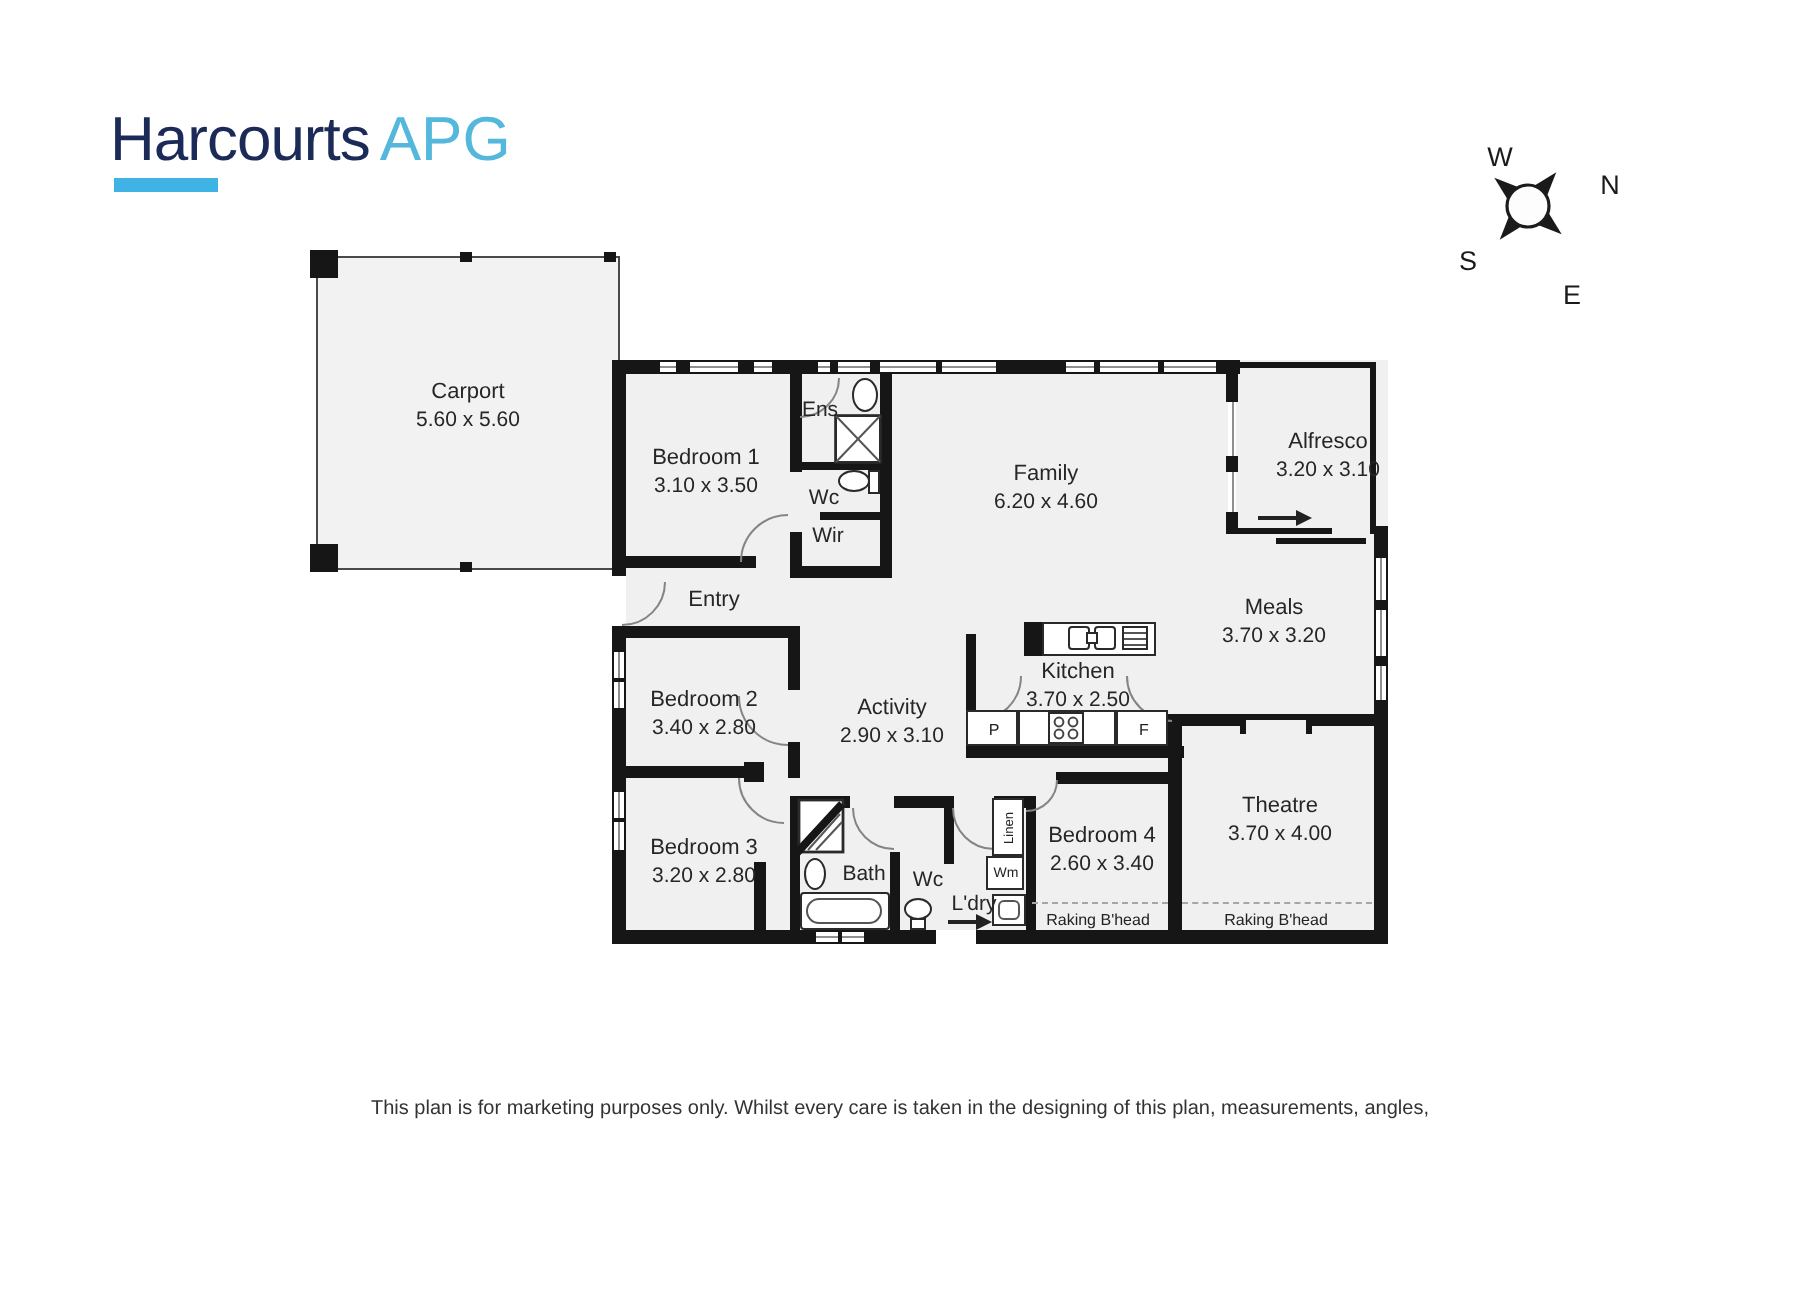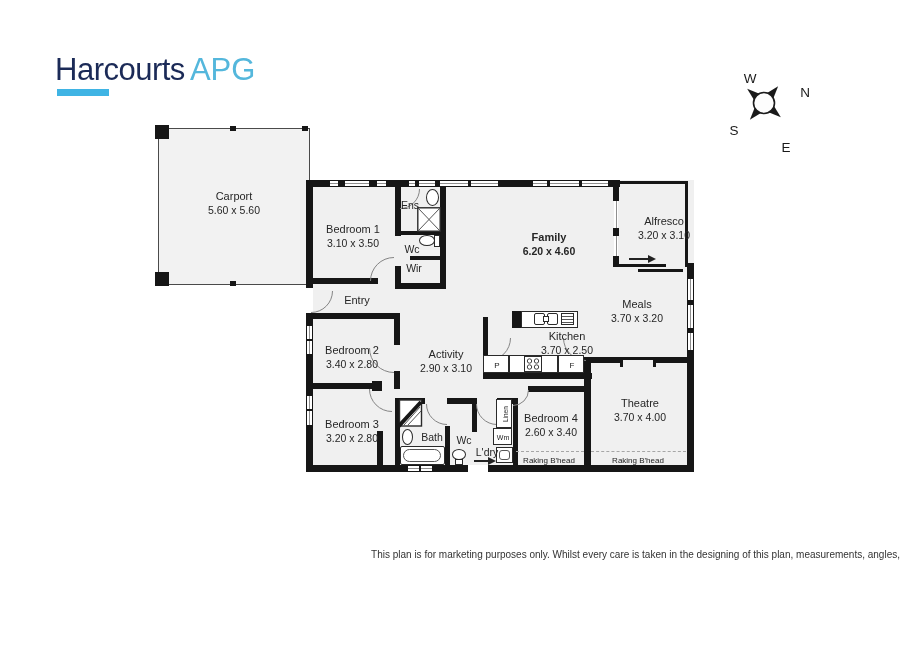--- a/index.html
+++ b/index.html
@@ -17,21 +17,21 @@
   .box{position:absolute;background:#fff;border:1px solid #2a2a2a;box-sizing:border-box;}
   .oval{position:absolute;background:#fff;border:1px solid #2a2a2a;border-radius:50%;box-sizing:border-box;}
   .rlabel{position:absolute;transform:translate(-50%,-50%);text-align:center;color:#262626;white-space:nowrap;font-size:11px;line-height:14px;}
   .rdim{font-size:10.5px;}
   .tinylabel{position:absolute;transform:translate(-50%,-50%);color:#222;white-space:nowrap;}
   .dash{position:absolute;border-top:1px dashed #a6a6a6;}
   .carport{position:absolute;background:#f2f2f2;border:1.5px solid #4a4a4a;box-sizing:border-box;}
   .logo-brand{font-size:31px;font-weight:400;color:#1b2a57;letter-spacing:-0.5px;}
   .logo-suffix{font-size:31px;font-weight:400;color:#54b7dc;margin-left:5px;}
   .logo-underline{position:absolute;left:2px;top:37px;width:52px;height:7px;background:#3fb4e4;}
-  .disclaimer{position:absolute;left:0;top:548px;width:900px;text-align:right;font-size:10px;color:#333;line-height:13.5px;}
+  .disclaimer{position:absolute;left:0;top:548px;width:900px;text-align:center;font-size:10px;color:#333;line-height:13.5px;}
   .address{position:absolute;left:0;top:592px;width:900px;text-align:center;font-size:18px;color:#141414;}
   .arrowline{position:absolute;background:#222;}
   .arrowtri{position:absolute;width:0;height:0;border-top:4px solid transparent;border-bottom:4px solid transparent;border-left:8px solid #222;}
   svg text{font-family:"Liberation Sans",sans-serif;}
 </style>
 </head>
 <body>
 
 <div class="canvas">
 
@@ -211,33 +211,33 @@
       <div class="rdim">5.60 x 5.60</div>
   </div>
   <div class="rlabel" style="left:353px;top:236px;">
     <div>Bedroom 1</div>
       <div class="rdim">3.10 x 3.50</div>
   </div>
   <div class="rlabel" style="left:410px;top:205px;font-size:10.5px;">Ens</div>
   <div class="rlabel" style="left:412px;top:249px;font-size:10.5px;">Wc</div>
   <div class="rlabel" style="left:414px;top:268px;font-size:10.5px;">Wir</div>
   <div class="rlabel" style="left:357px;top:300px;">Entry</div>
-  <div class="rlabel" style="left:549px;top:244px;font-weight:bold;">
+  <div class="rlabel" style="left:523px;top:244px;">
     <div>Family</div>
       <div class="rdim">6.20 x 4.60</div>
   </div>
   <div class="rlabel" style="left:664px;top:228px;">
     <div>Alfresco</div>
       <div class="rdim">3.20 x 3.10</div>
   </div>
   <div class="rlabel" style="left:637px;top:311px;">
     <div>Meals</div>
       <div class="rdim">3.70 x 3.20</div>
   </div>
-  <div class="rlabel" style="left:567px;top:343px;">
+  <div class="rlabel" style="left:539px;top:343px;">
     <div>Kitchen</div>
       <div class="rdim">3.70 x 2.50</div>
   </div>
   <div class="rlabel" style="left:446px;top:361px;">
     <div>Activity</div>
       <div class="rdim">2.90 x 3.10</div>
   </div>
   <div class="rlabel" style="left:352px;top:357px;">
     <div>Bedroom 2</div>
       <div class="rdim">3.40 x 2.80</div>

